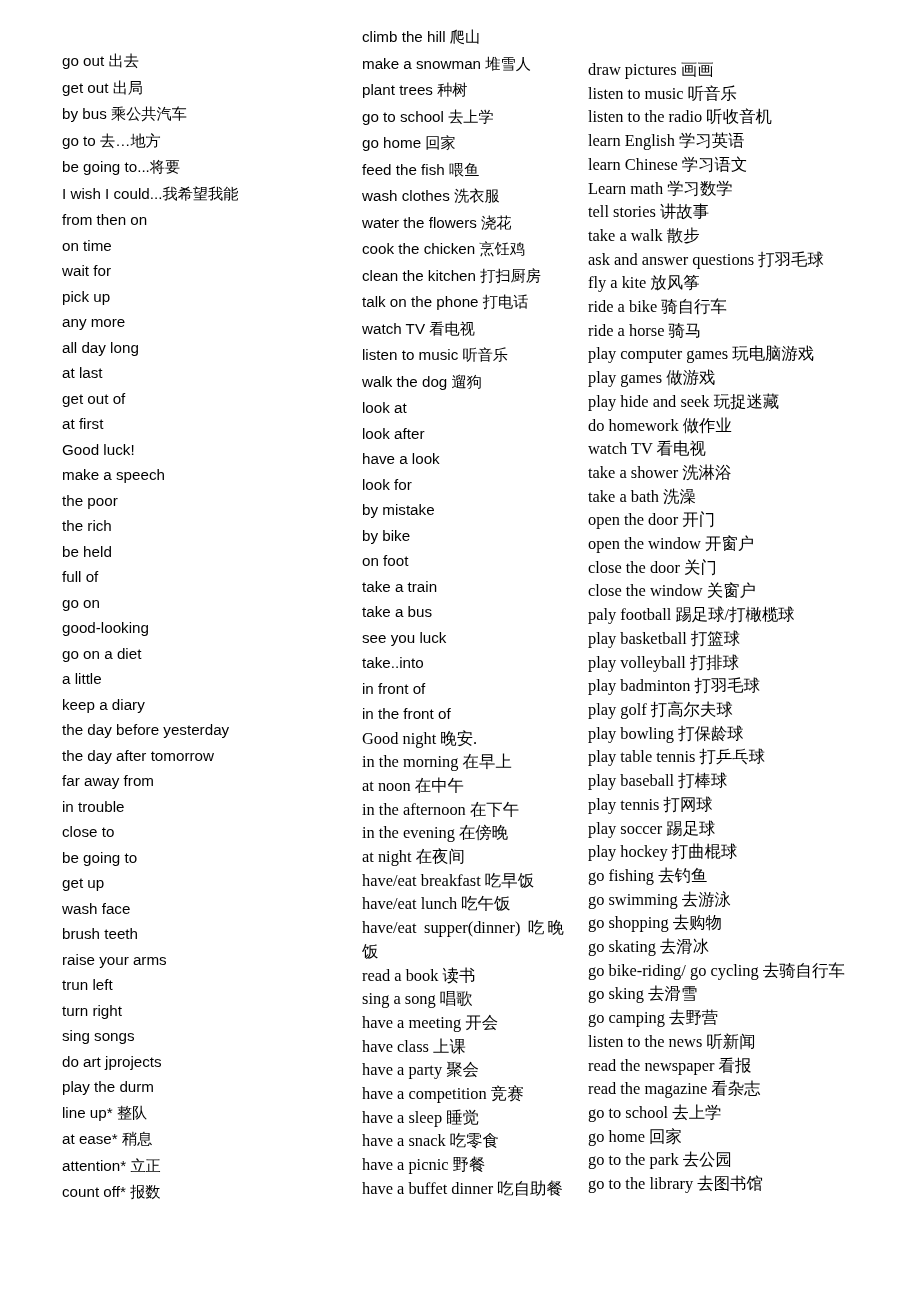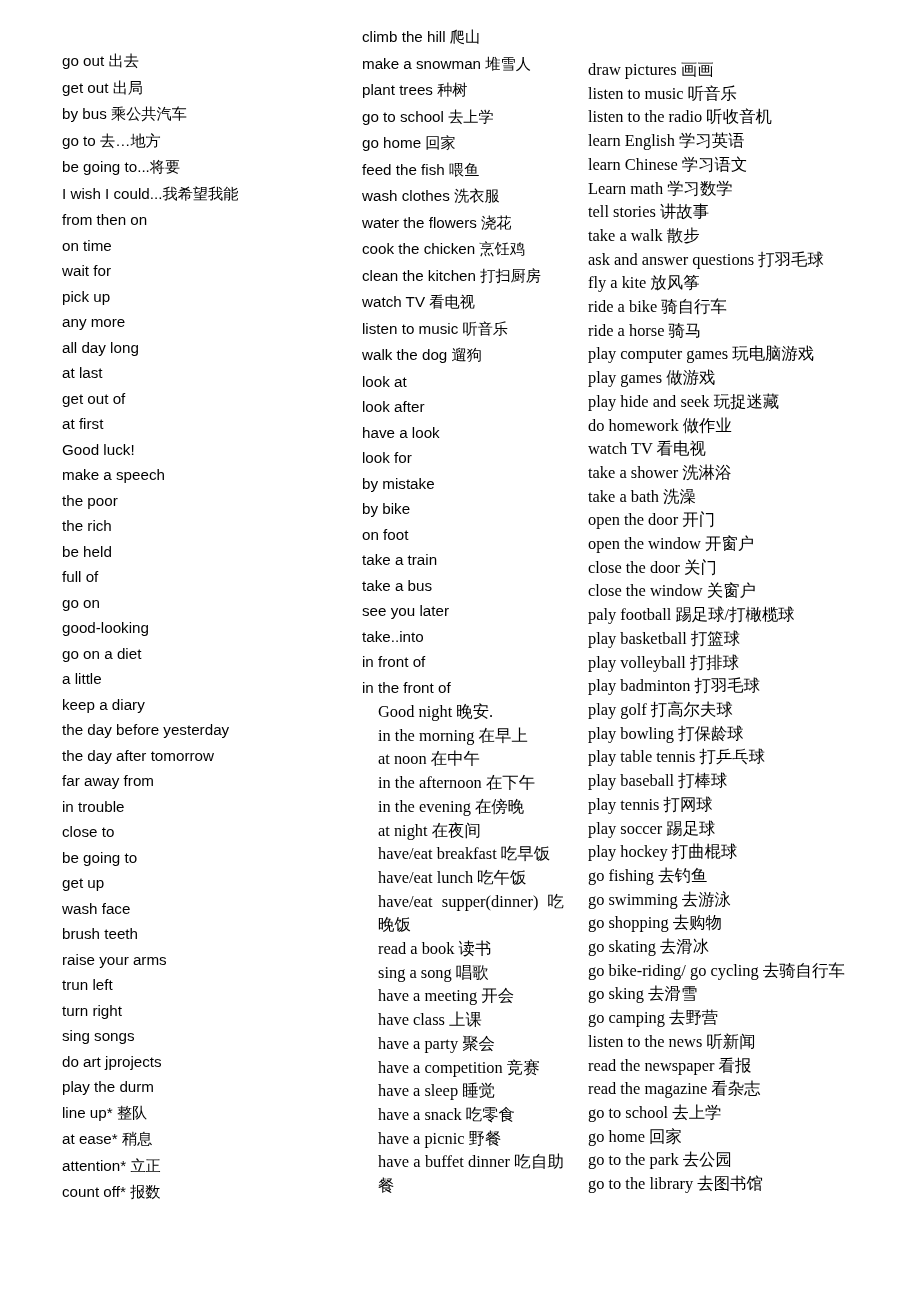--- a/index.html
+++ b/index.html
@@ -41,21 +41,20 @@
     line-height: 23.7px;
     color: #000000;
     white-space: nowrap;
   }
 
   
   #col-2 .entry-serif {
     white-space: normal;
     text-align: justify;
     text-justify: inter-character;
-    margin-left: 16px;
   }
 
   .cn {
     font-family: "DejaVu Sans", "Liberation Sans", sans-serif;
   }
   .entry-serif .cn {
     font-family: "DejaVu Serif", "Liberation Serif", serif;
   }
 </style>
 </head>
@@ -113,33 +112,34 @@
       <div class="entry-sans">climb the hill <span class="cn">爬山</span></div>
       <div class="entry-sans">make a snowman <span class="cn">堆雪人</span></div>
       <div class="entry-sans">plant trees <span class="cn">种树</span></div>
       <div class="entry-sans">go to school <span class="cn">去上学</span></div>
       <div class="entry-sans">go home <span class="cn">回家</span></div>
       <div class="entry-sans">feed the fish <span class="cn">喂鱼</span></div>
       <div class="entry-sans">wash clothes <span class="cn">洗衣服</span></div>
       <div class="entry-sans">water the flowers <span class="cn">浇花</span></div>
       <div class="entry-sans">cook the chicken <span class="cn">烹饪鸡</span></div>
       <div class="entry-sans">clean the kitchen <span class="cn">打扫厨房</span></div>
+      <div class="entry-sans">talk on the phone <span class="cn">打电话</span></div>
       <div class="entry-sans">watch TV <span class="cn">看电视</span></div>
       <div class="entry-sans">listen to music  <span class="cn">听音乐</span></div>
       <div class="entry-sans">walk the dog <span class="cn">遛狗</span></div>
       <div class="entry-sans">look at</div>
       <div class="entry-sans">look after</div>
       <div class="entry-sans">have a look</div>
       <div class="entry-sans">look for</div>
       <div class="entry-sans">by mistake</div>
       <div class="entry-sans">by bike</div>
       <div class="entry-sans">on foot</div>
       <div class="entry-sans">take a train</div>
       <div class="entry-sans">take a bus</div>
-      <div class="entry-sans">see you later</div>
+      <div class="entry-sans">see you luck</div>
       <div class="entry-sans">take..into</div>
       <div class="entry-sans">in front of</div>
       <div class="entry-sans">in the front of</div>
       <div class="entry-serif">Good night <span class="cn">晚安</span>.</div>
       <div class="entry-serif">in the morning <span class="cn">在早上</span></div>
       <div class="entry-serif">at noon <span class="cn">在中午</span></div>
       <div class="entry-serif">in the afternoon <span class="cn">在下午</span></div>
       <div class="entry-serif">in the evening <span class="cn">在傍晚</span></div>
       <div class="entry-serif">at night <span class="cn">在夜间</span></div>
       <div class="entry-serif">have/eat breakfast <span class="cn">吃早饭</span></div>

